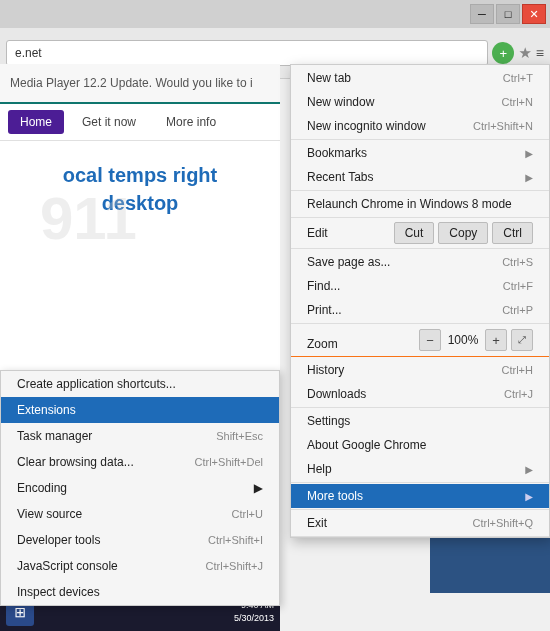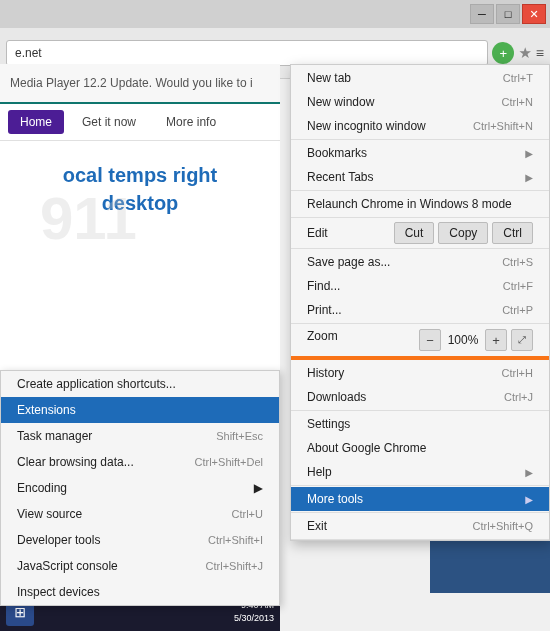--- a/index.html
+++ b/index.html
@@ -293,23 +293,23 @@
       background: #e0e0e0;
       border: 1px solid #bbb;
       border-radius: 2px;
       cursor: pointer;
       color: #222;
     }
 
     
     .menu-zoom-row {
       display: flex;
-      align-items: flex-start;
+      align-items: flex-end;
       padding: 5px 16px;
-      border-bottom: 4px solid #f97316;
+      border-bottom: 1px solid #f97316;
     }
 
     .zoom-label {
       flex: 1;
       font-size: 12px;
       color: #222;
     }
 
     .zoom-controls {
       display: flex;

